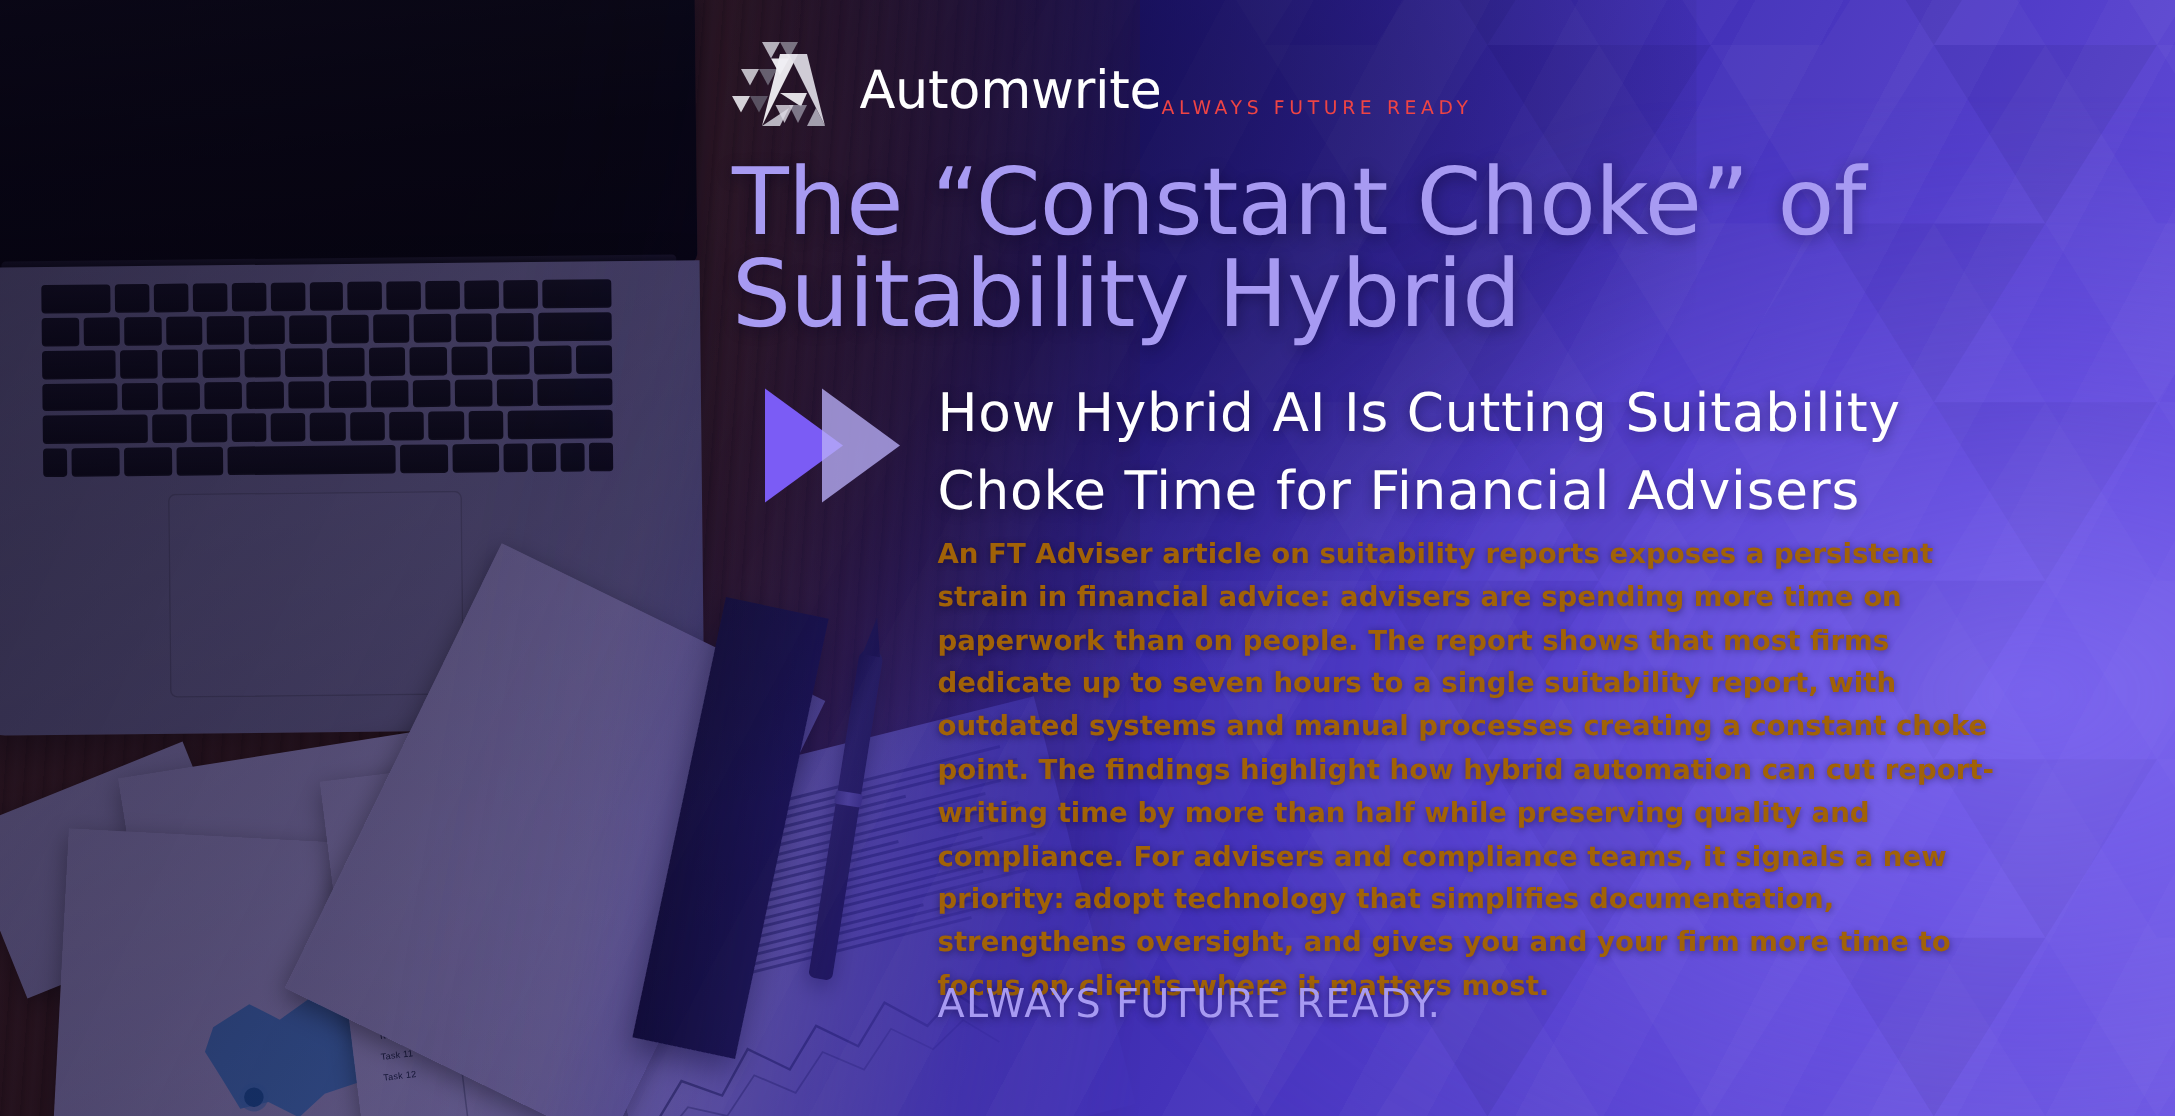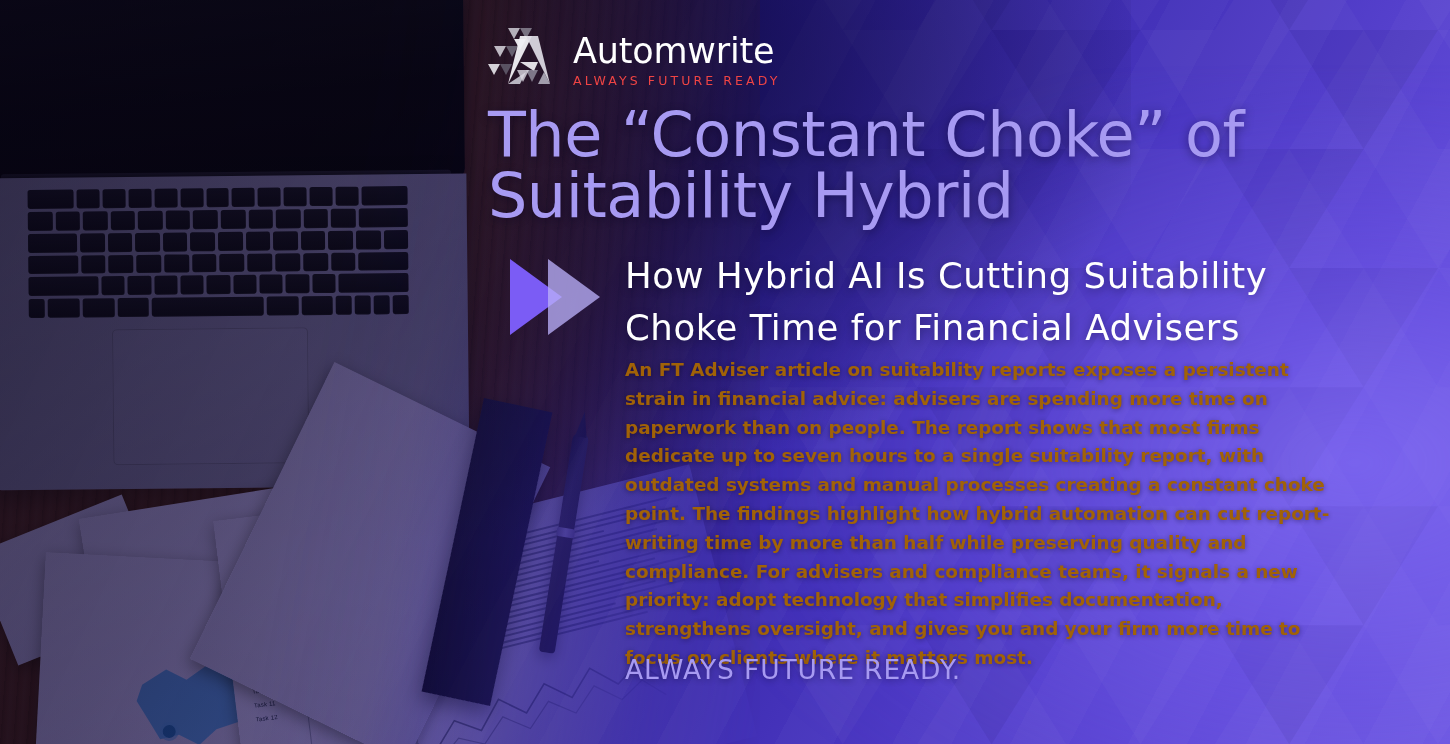--- a/index.html
+++ b/index.html
@@ -254,21 +254,21 @@
     position:absolute; left:0; top:0; right:0; bottom:0;
     z-index:5;
   }
 
   
   .logo-row {
     position:absolute; left:486px; top:26px;
     display:flex; align-items:center; gap:13px;
   }
   .logo-mark { width:74px; height:70px; display:block; flex:0 0 auto; }
-  .logo-text { display:flex; flex-direction:column; line-height:1; }
+  .logo-text { display:flex; flex-direction:row; line-height:1;align-items:flex-end; }
   .logo-word {
     font-size:35px; font-weight:400; color:#ffffff;
     letter-spacing:-0.2px;
     font-family:"DejaVu Sans", sans-serif;
   }
   .logo-tag {
     margin-top:6px;
     font-size:12.5px; color:#ef4444; letter-spacing:3.1px;
     font-family:"DejaVu Sans", sans-serif;
   }

